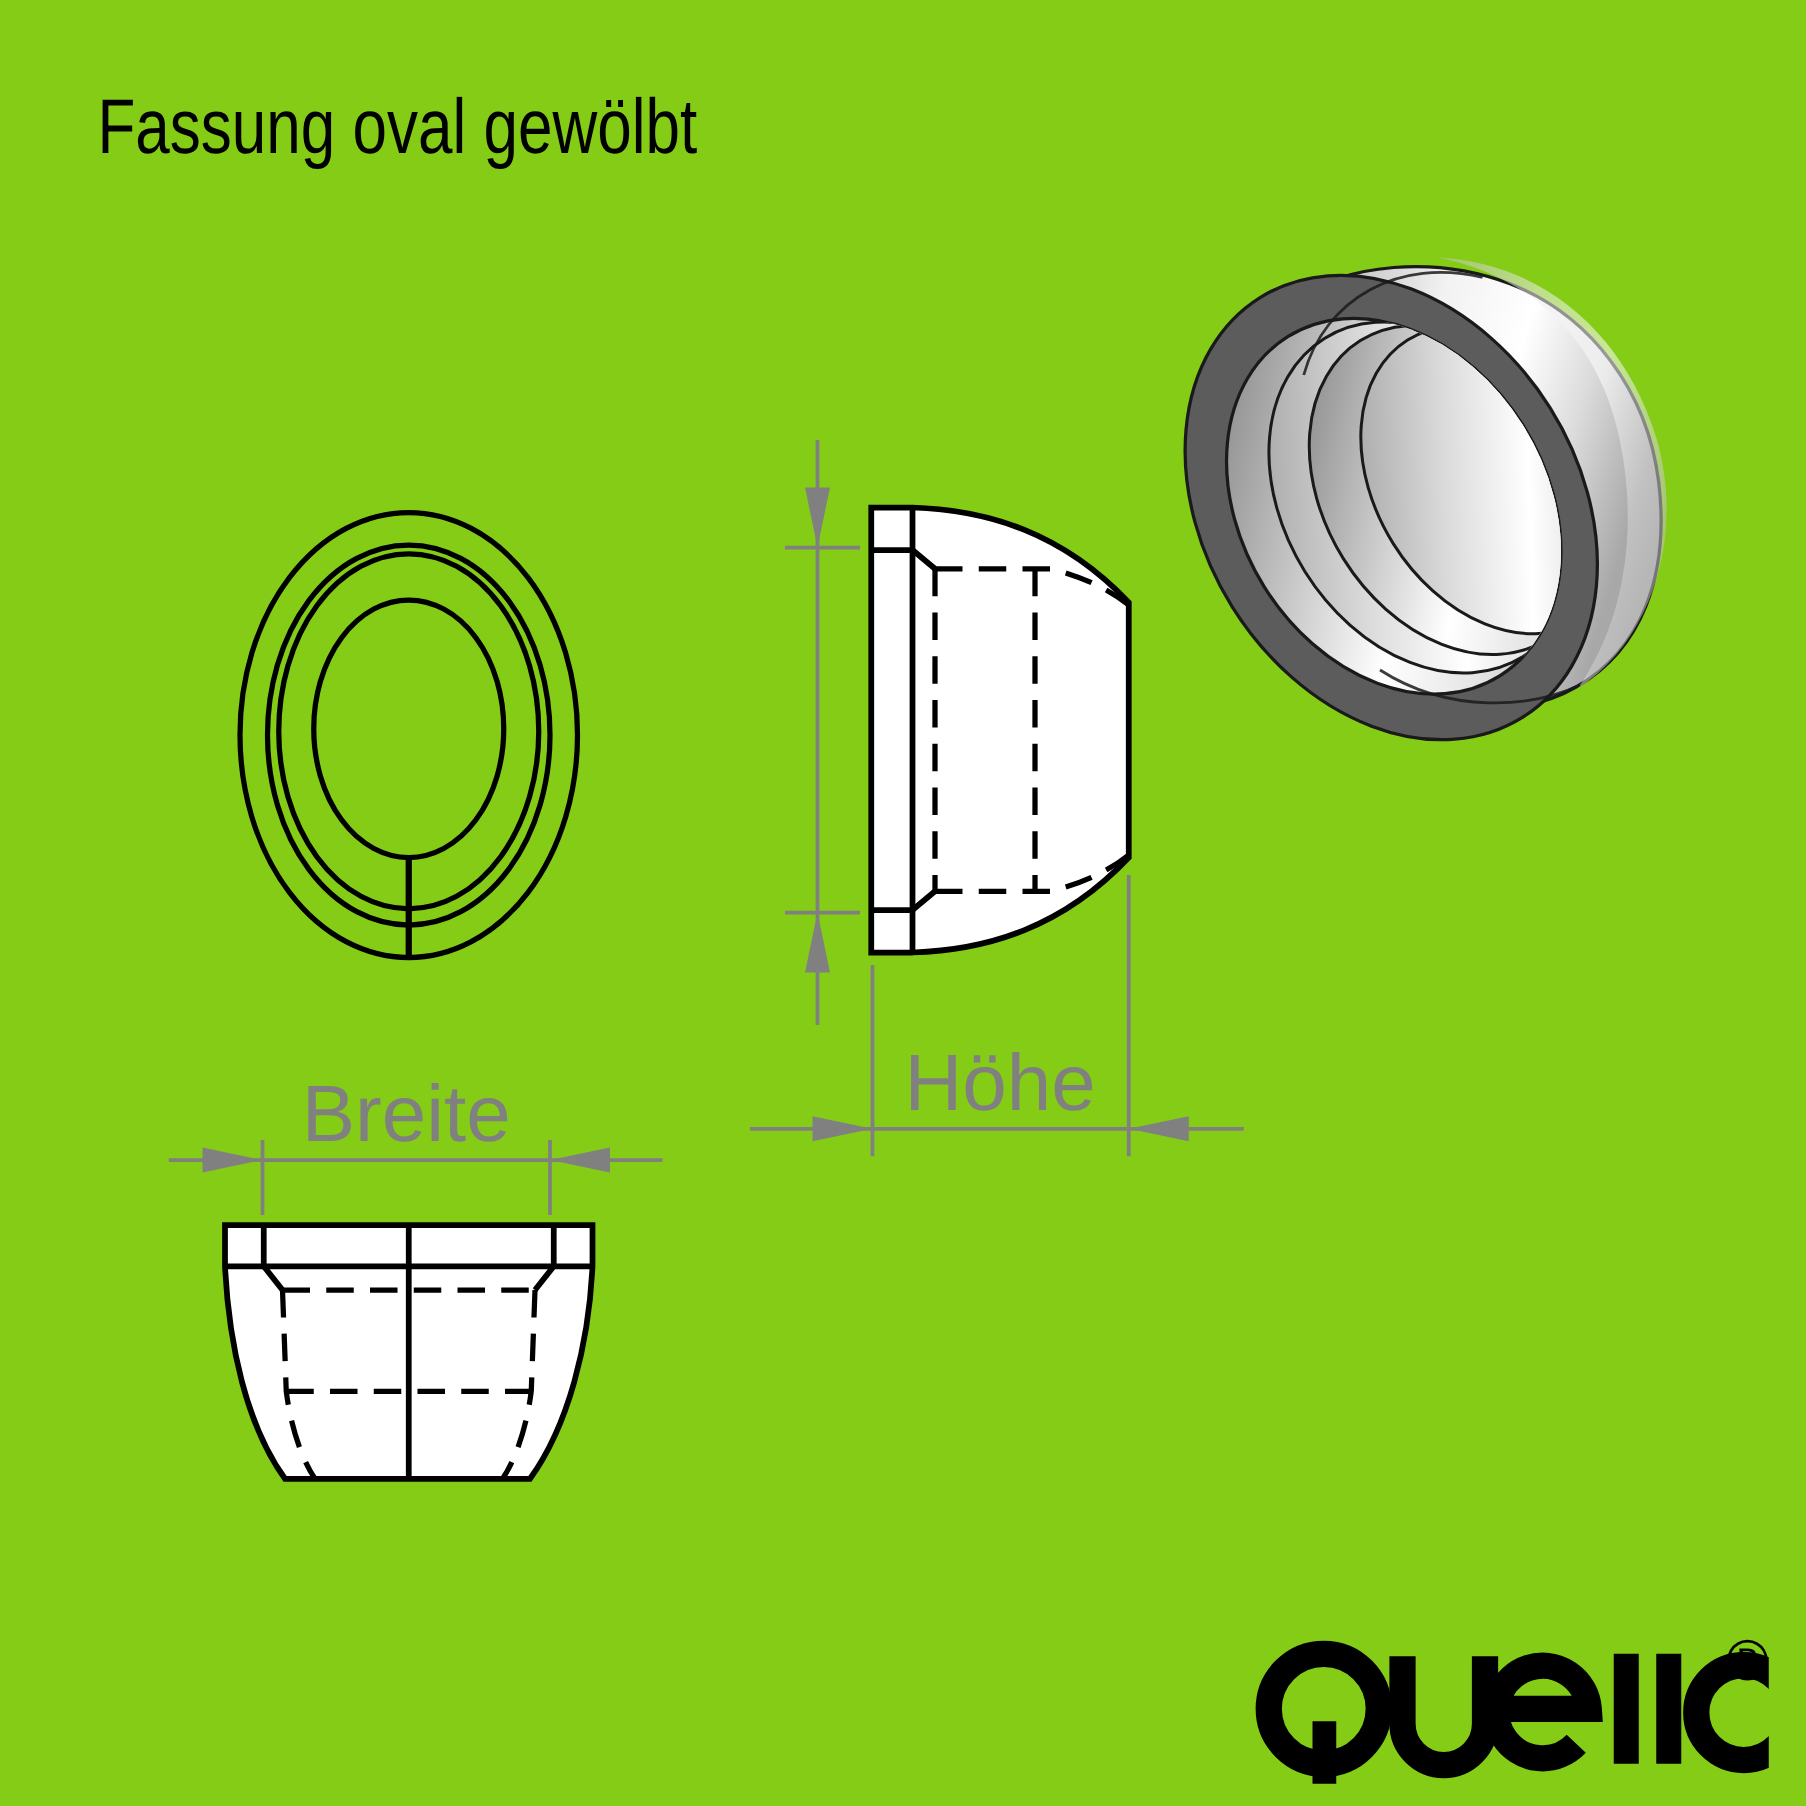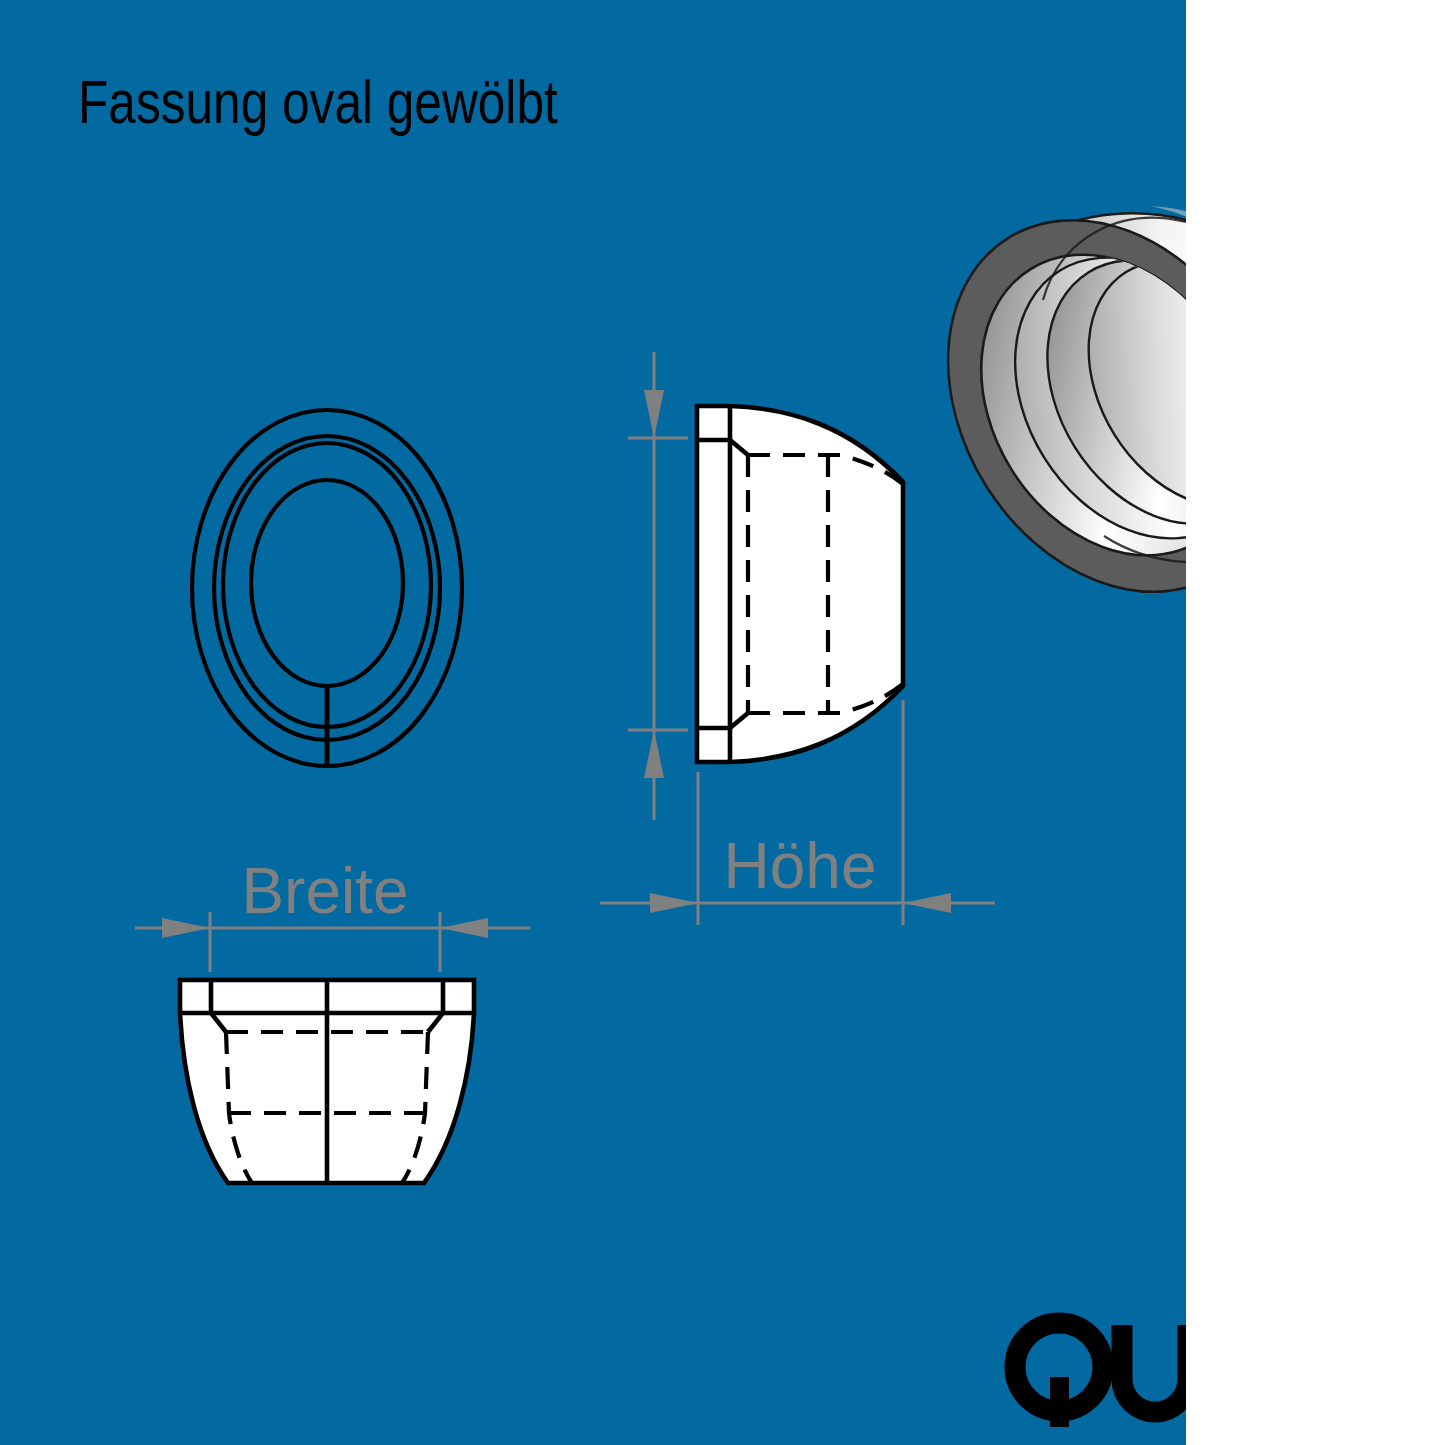--- a/index.html
+++ b/index.html
@@ -5,23 +5,23 @@
   html, body {
     margin: 0;
     padding: 0;
     background: #ffffff;
   }
   body {
     font-family: "Liberation Sans", sans-serif;
   }
   #sheet {
     position: relative;
-    width: 1186px;
+    width: 1445px;
     height: 1445px;
-    background: #0369a1;
+    background: #84cc16;
     overflow: hidden;
   }
   #title {
     position: absolute;
     left: 78px;
     top: 66px;
     font-family: "Liberation Sans", sans-serif;
     font-size: 62px;
     font-weight: 400;
     color: #000000;

